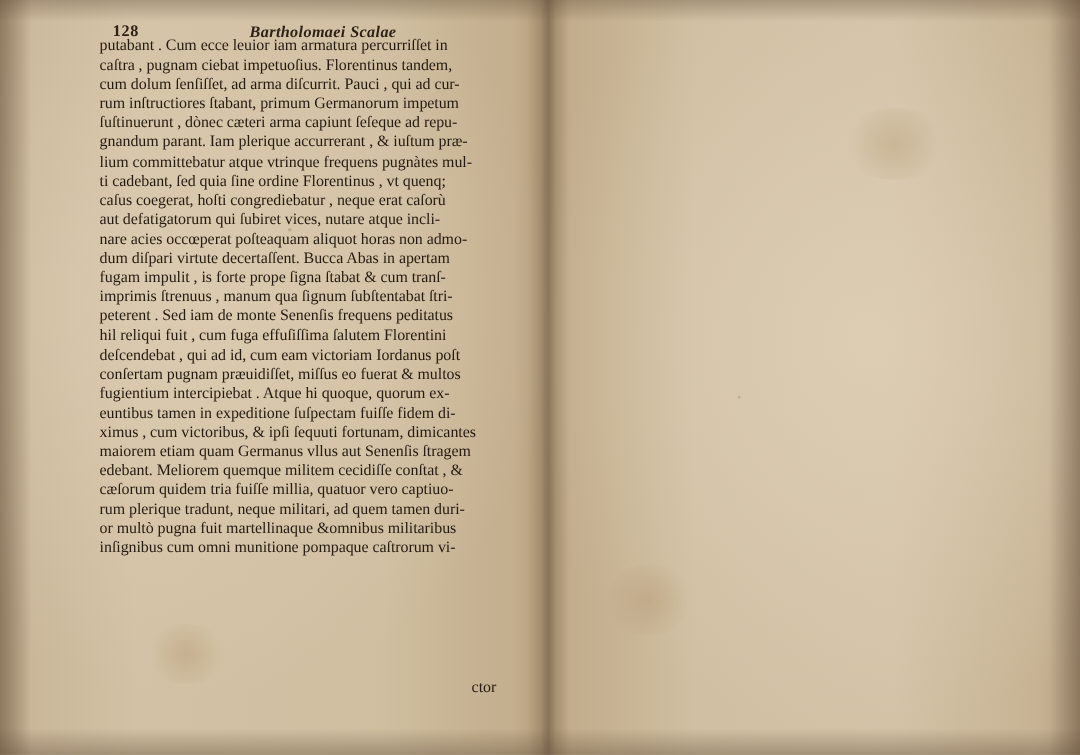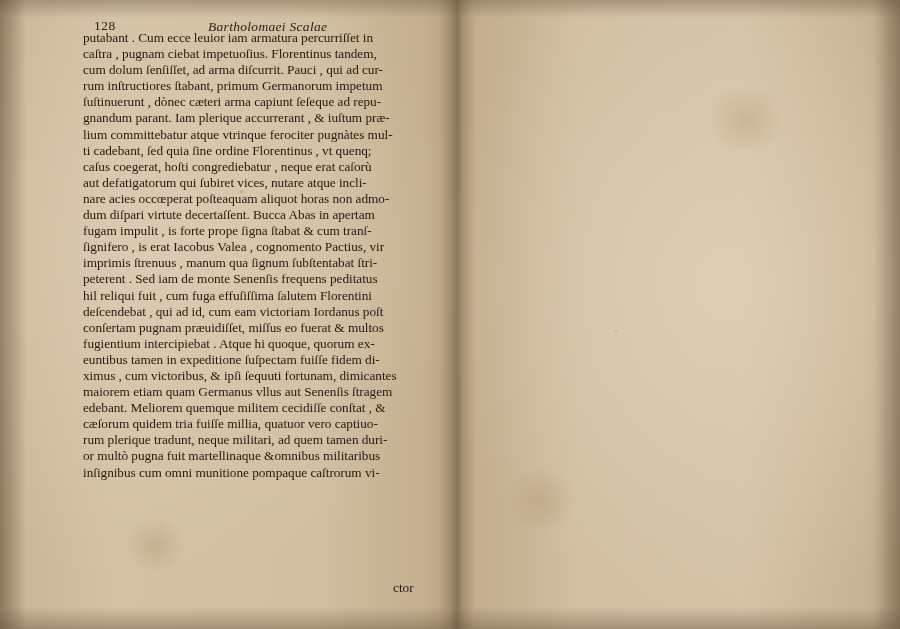--- a/index.html
+++ b/index.html
@@ -80,28 +80,29 @@
 
   .header {
     position: absolute;
     top: 18px;
     height: 20px;
     font-size: 13.5px;
     color: #2e2115;
   }
   .header .folio {
     position: absolute;
-    font-weight: normal;
+    font-weight: bold;
     letter-spacing: 0.5px;
   }
   .header .runtitle {
     position: absolute;
     font-style: italic;
     letter-spacing: 0.3px;
     white-space: nowrap;
+    font-weight: bold;
   }
 
   
   .hl-folio { left: 94px; top: 0; }
   .hl-title { left: 208px; top: 1px; }
 
   .body {
     position: absolute;
     color: #241a10;
     font-size: 13.3px;
@@ -116,21 +117,21 @@
   .line {
     display: block;
     white-space: nowrap;
     letter-spacing: -0.05px;
   }
   .catchword {
     position: absolute;
     font-size: 13.3px;
     color: #241a10;
   }
-  .cw-left { left: 393px; top: 580px; }
+  .cw-left { left: 393px; top: 565px; }
   .stamp {
     position: absolute;
     left: 470px;
     top: 566px;
     font-size: 8px;
     color: #8a7350;
     letter-spacing: 1px;
     opacity: 0.85;
   }
   .speck {
@@ -157,28 +158,27 @@
       <span class="runtitle hl-title">Bartholomaei Scalae</span>
     </div>
 
     <div class="body body-left">
       <span class="line">putabant . Cum ecce leuior iam armatura percurriſſet in</span>
       <span class="line">caſtra , pugnam ciebat impetuoſius. Florentinus tandem,</span>
       <span class="line">cum dolum ſenſiſſet, ad arma diſcurrit. Pauci , qui ad cur-</span>
       <span class="line">rum inſtructiores ſtabant, primum Germanorum impetum</span>
       <span class="line">ſuſtinuerunt , dònec cæteri arma capiunt ſeſeque ad repu-</span>
       <span class="line">gnandum parant. Iam plerique accurrerant , &amp; iuſtum præ-</span>
-      <span class="line">lium committebatur atque vtrinque ferociter pugnàtes mul-</span>
+      <span class="line">lium committebatur atque vtrinque frequens pugnàtes mul-</span>
       <span class="line">ti cadebant, ſed quia ſine ordine Florentinus , vt quenq;</span>
       <span class="line">caſus coegerat, hoſti congrediebatur , neque erat caſorù</span>
       <span class="line">aut defatigatorum qui ſubiret vices, nutare atque incli-</span>
       <span class="line">nare acies occœperat poſteaquam aliquot horas non admo-</span>
       <span class="line">dum diſpari virtute decertaſſent. Bucca Abas in apertam</span>
       <span class="line">fugam impulit , is forte prope ſigna ſtabat &amp; cum tranſ-</span>
-      <span class="line">ſignifero , is erat Iacobus Valea , cognomento Pactius, vir</span>
       <span class="line">imprimis ſtrenuus , manum qua ſignum ſubſtentabat ſtri-</span>
       <span class="line">peterent . Sed iam de monte Senenſis frequens peditatus</span>
       <span class="line">hil reliqui fuit , cum fuga effuſiſſima ſalutem Florentini</span>
       <span class="line">deſcendebat , qui ad id, cum eam victoriam Iordanus poſt</span>
       <span class="line">conſertam pugnam præuidiſſet, miſſus eo fuerat &amp; multos</span>
       <span class="line">fugientium intercipiebat . Atque hi quoque, quorum ex-</span>
       <span class="line">euntibus tamen in expeditione ſuſpectam fuiſſe fidem di-</span>
       <span class="line">ximus , cum victoribus, &amp; ipſi ſequuti fortunam, dimicantes</span>
       <span class="line">maiorem etiam quam Germanus vllus aut Senenſis ſtragem</span>
       <span class="line">edebant. Meliorem quemque militem cecidiſſe conſtat , &amp;</span>

